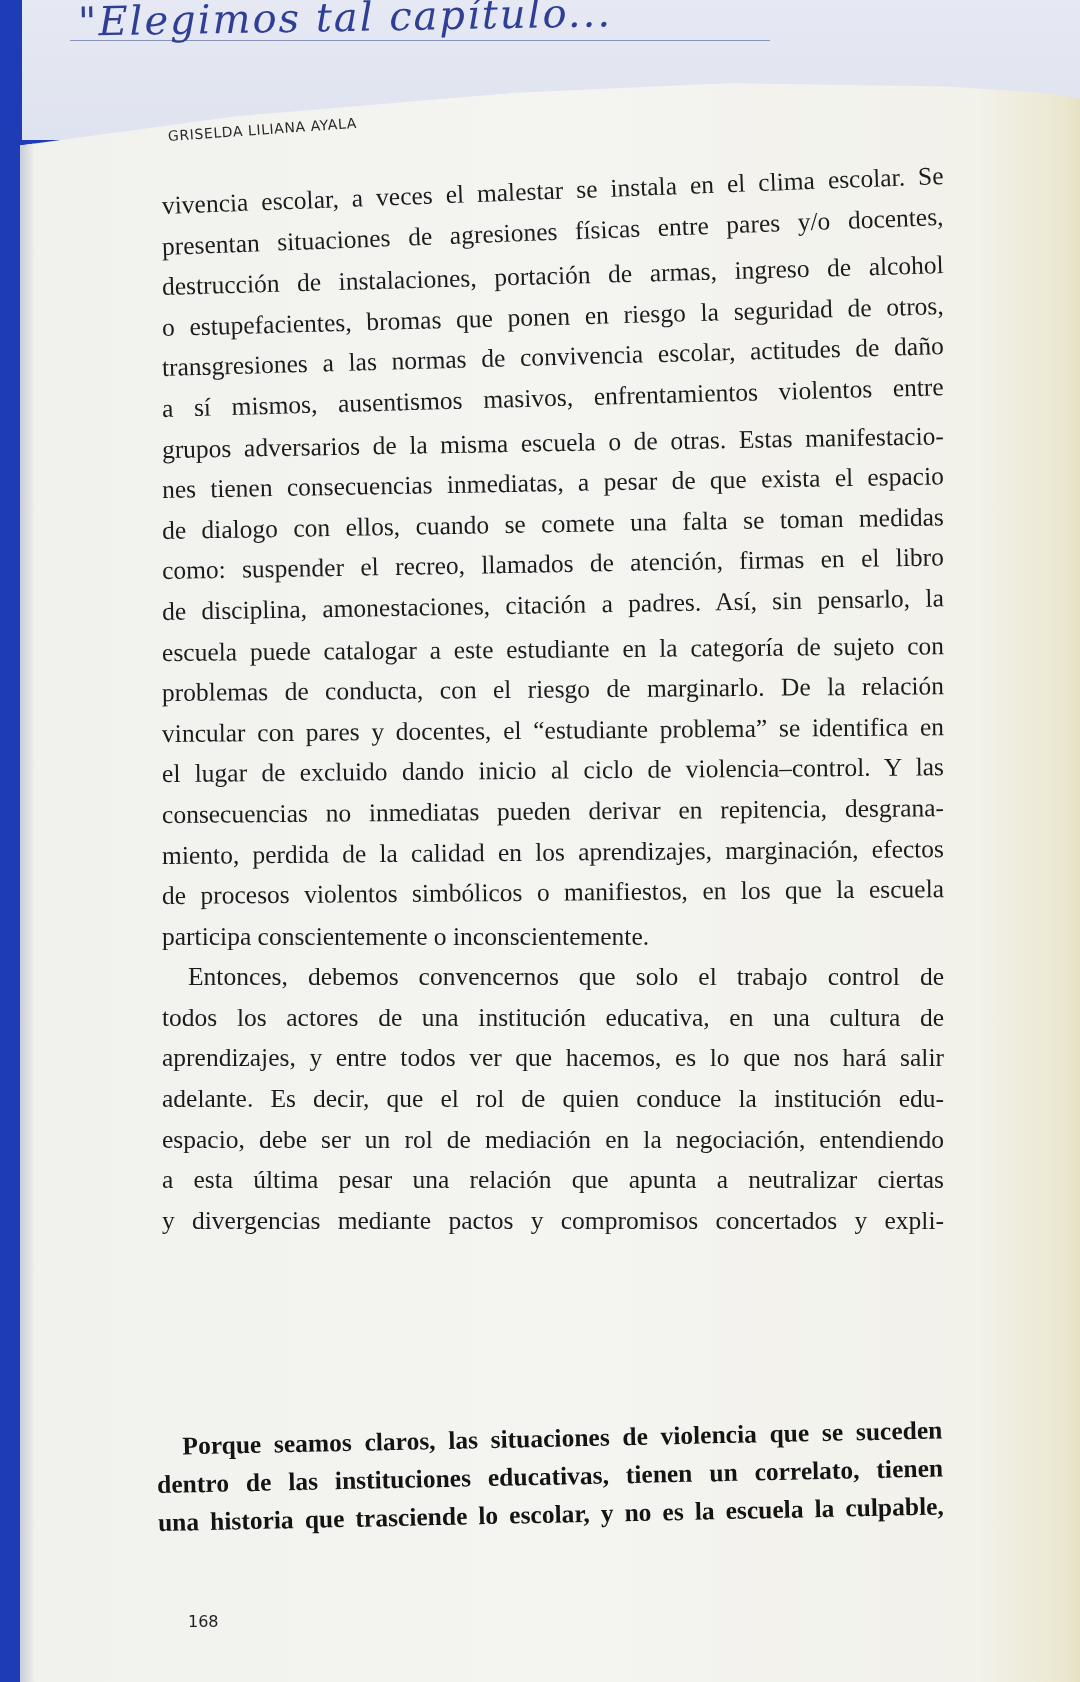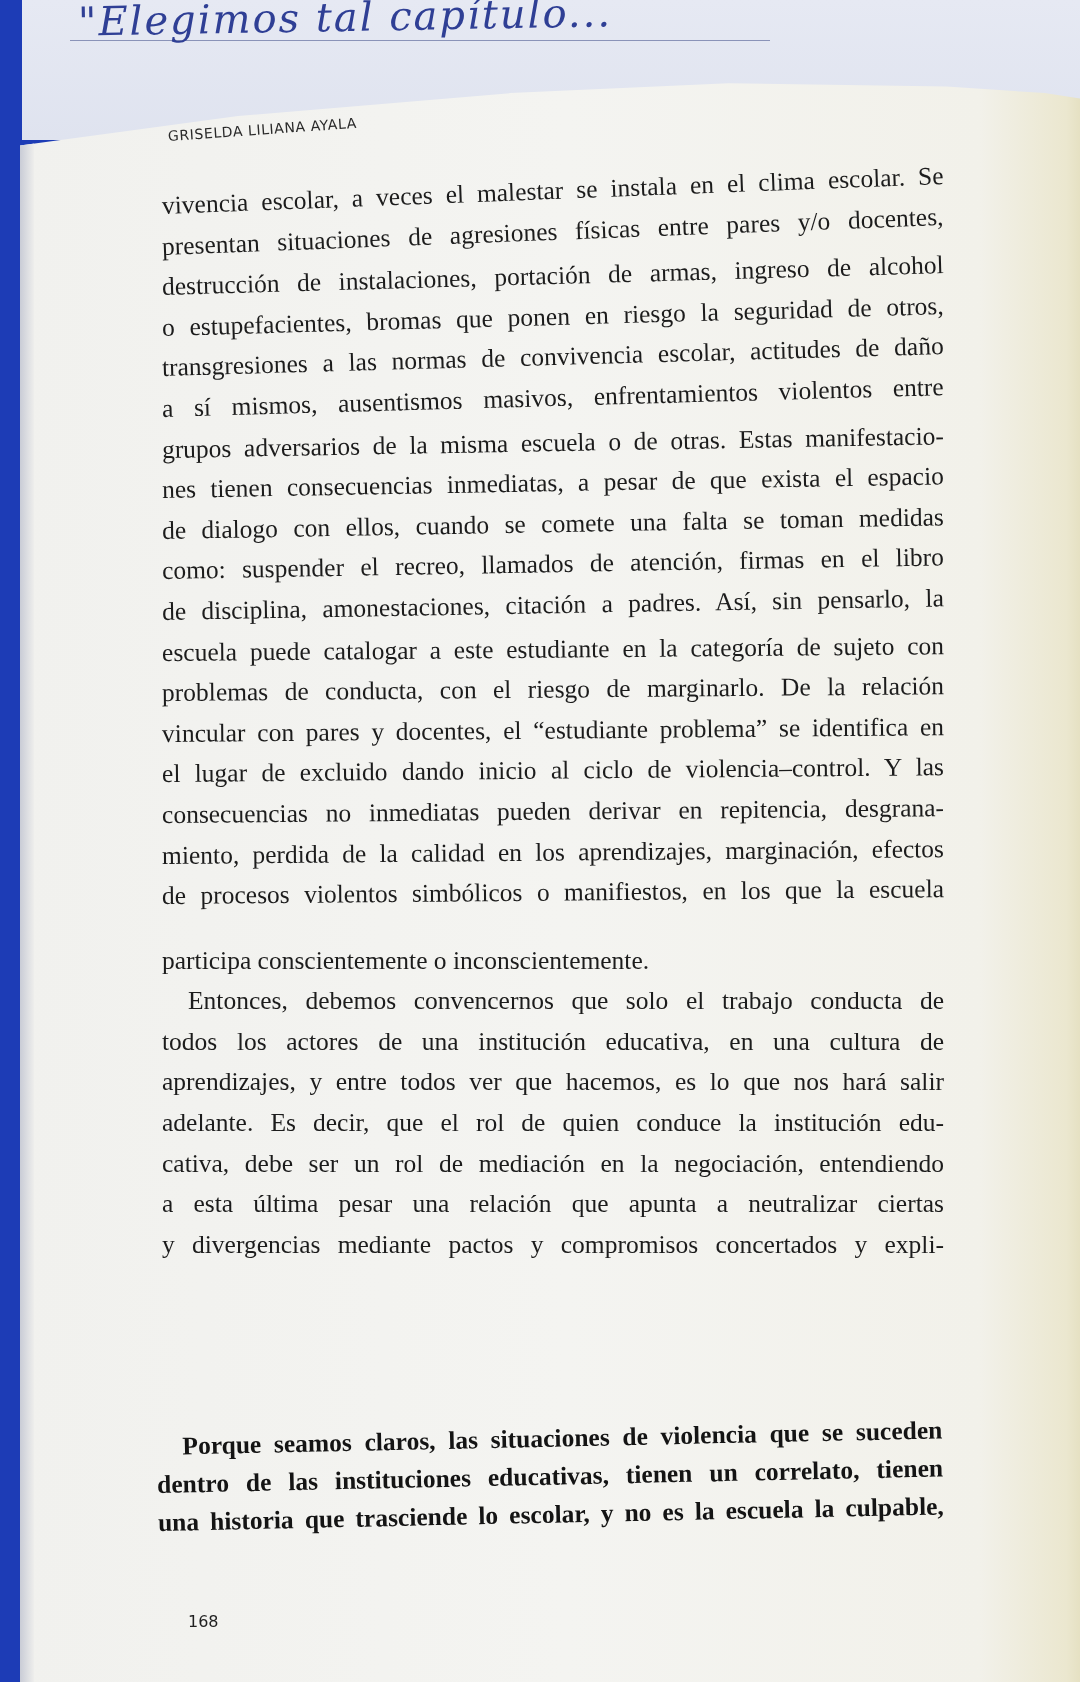--- a/index.html
+++ b/index.html
@@ -90,21 +90,20 @@
     .line {
       display: block;
       height: 40.6px;
       line-height: 40.6px;
       white-space: nowrap;
       text-align: justify;
       text-align-last: justify;
     }
     .line.last {
       text-align-last: left;
-      margin-top: 24px;
     }
     .para-indent {
       padding-left: 26px;
     }
     .bold-text {
       position: absolute;
       left: 156px;
       top: 1428px;
       width: 786px;
       font-family: "Liberation Serif", "DejaVu Serif", serif;
@@ -168,25 +167,25 @@
       <span class="line curve-4">problemas de conducta, con el riesgo de marginarlo. De la relación</span>
       <span class="line curve-4">vincular con pares y docentes, el “estudiante problema” se identifica en</span>
       <span class="line curve-4">el lugar de excluido dando inicio al ciclo de violencia–control. Y las</span>
       <span class="line curve-4">consecuencias no inmediatas pueden derivar en repitencia, desgrana-</span>
       <span class="line curve-4">miento, perdida de la calidad en los aprendizajes, marginación, efectos</span>
       <span class="line curve-4">de procesos violentos simbólicos o manifiestos, en los que la escuela</span>
       <span class="line last curve-5">participa conscientemente o inconscientemente.</span>
     </div>
 
     <div>
-      <span class="line para-indent curve-5">Entonces, debemos convencernos que solo el trabajo conducta de</span>
+      <span class="line para-indent curve-5">Entonces, debemos convencernos que solo el trabajo control de</span>
       <span class="line curve-5">todos los actores de una institución educativa, en una cultura de</span>
       <span class="line curve-5">aprendizajes, y entre todos ver que hacemos, es lo que nos hará salir</span>
       <span class="line curve-5">adelante. Es decir, que el rol de quien conduce la institución edu-</span>
-      <span class="line curve-5">cativa, debe ser un rol de mediación en la negociación, entendiendo</span>
+      <span class="line curve-5">espacio, debe ser un rol de mediación en la negociación, entendiendo</span>
       <span class="line curve-5">a esta última pesar una relación que apunta a neutralizar ciertas</span>
       <span class="line curve-5">y divergencias mediante pactos y compromisos concertados y expli-</span>
     </div>
   </div>
 
   <div class="bold-text">
     <span class="line para-indent">Porque seamos claros, las situaciones de violencia que se suceden</span>
     <span class="line">dentro de las instituciones educativas, tienen un correlato, tienen</span>
     <span class="line">una historia que trasciende lo escolar, y no es la escuela la culpable,</span>
   </div>

